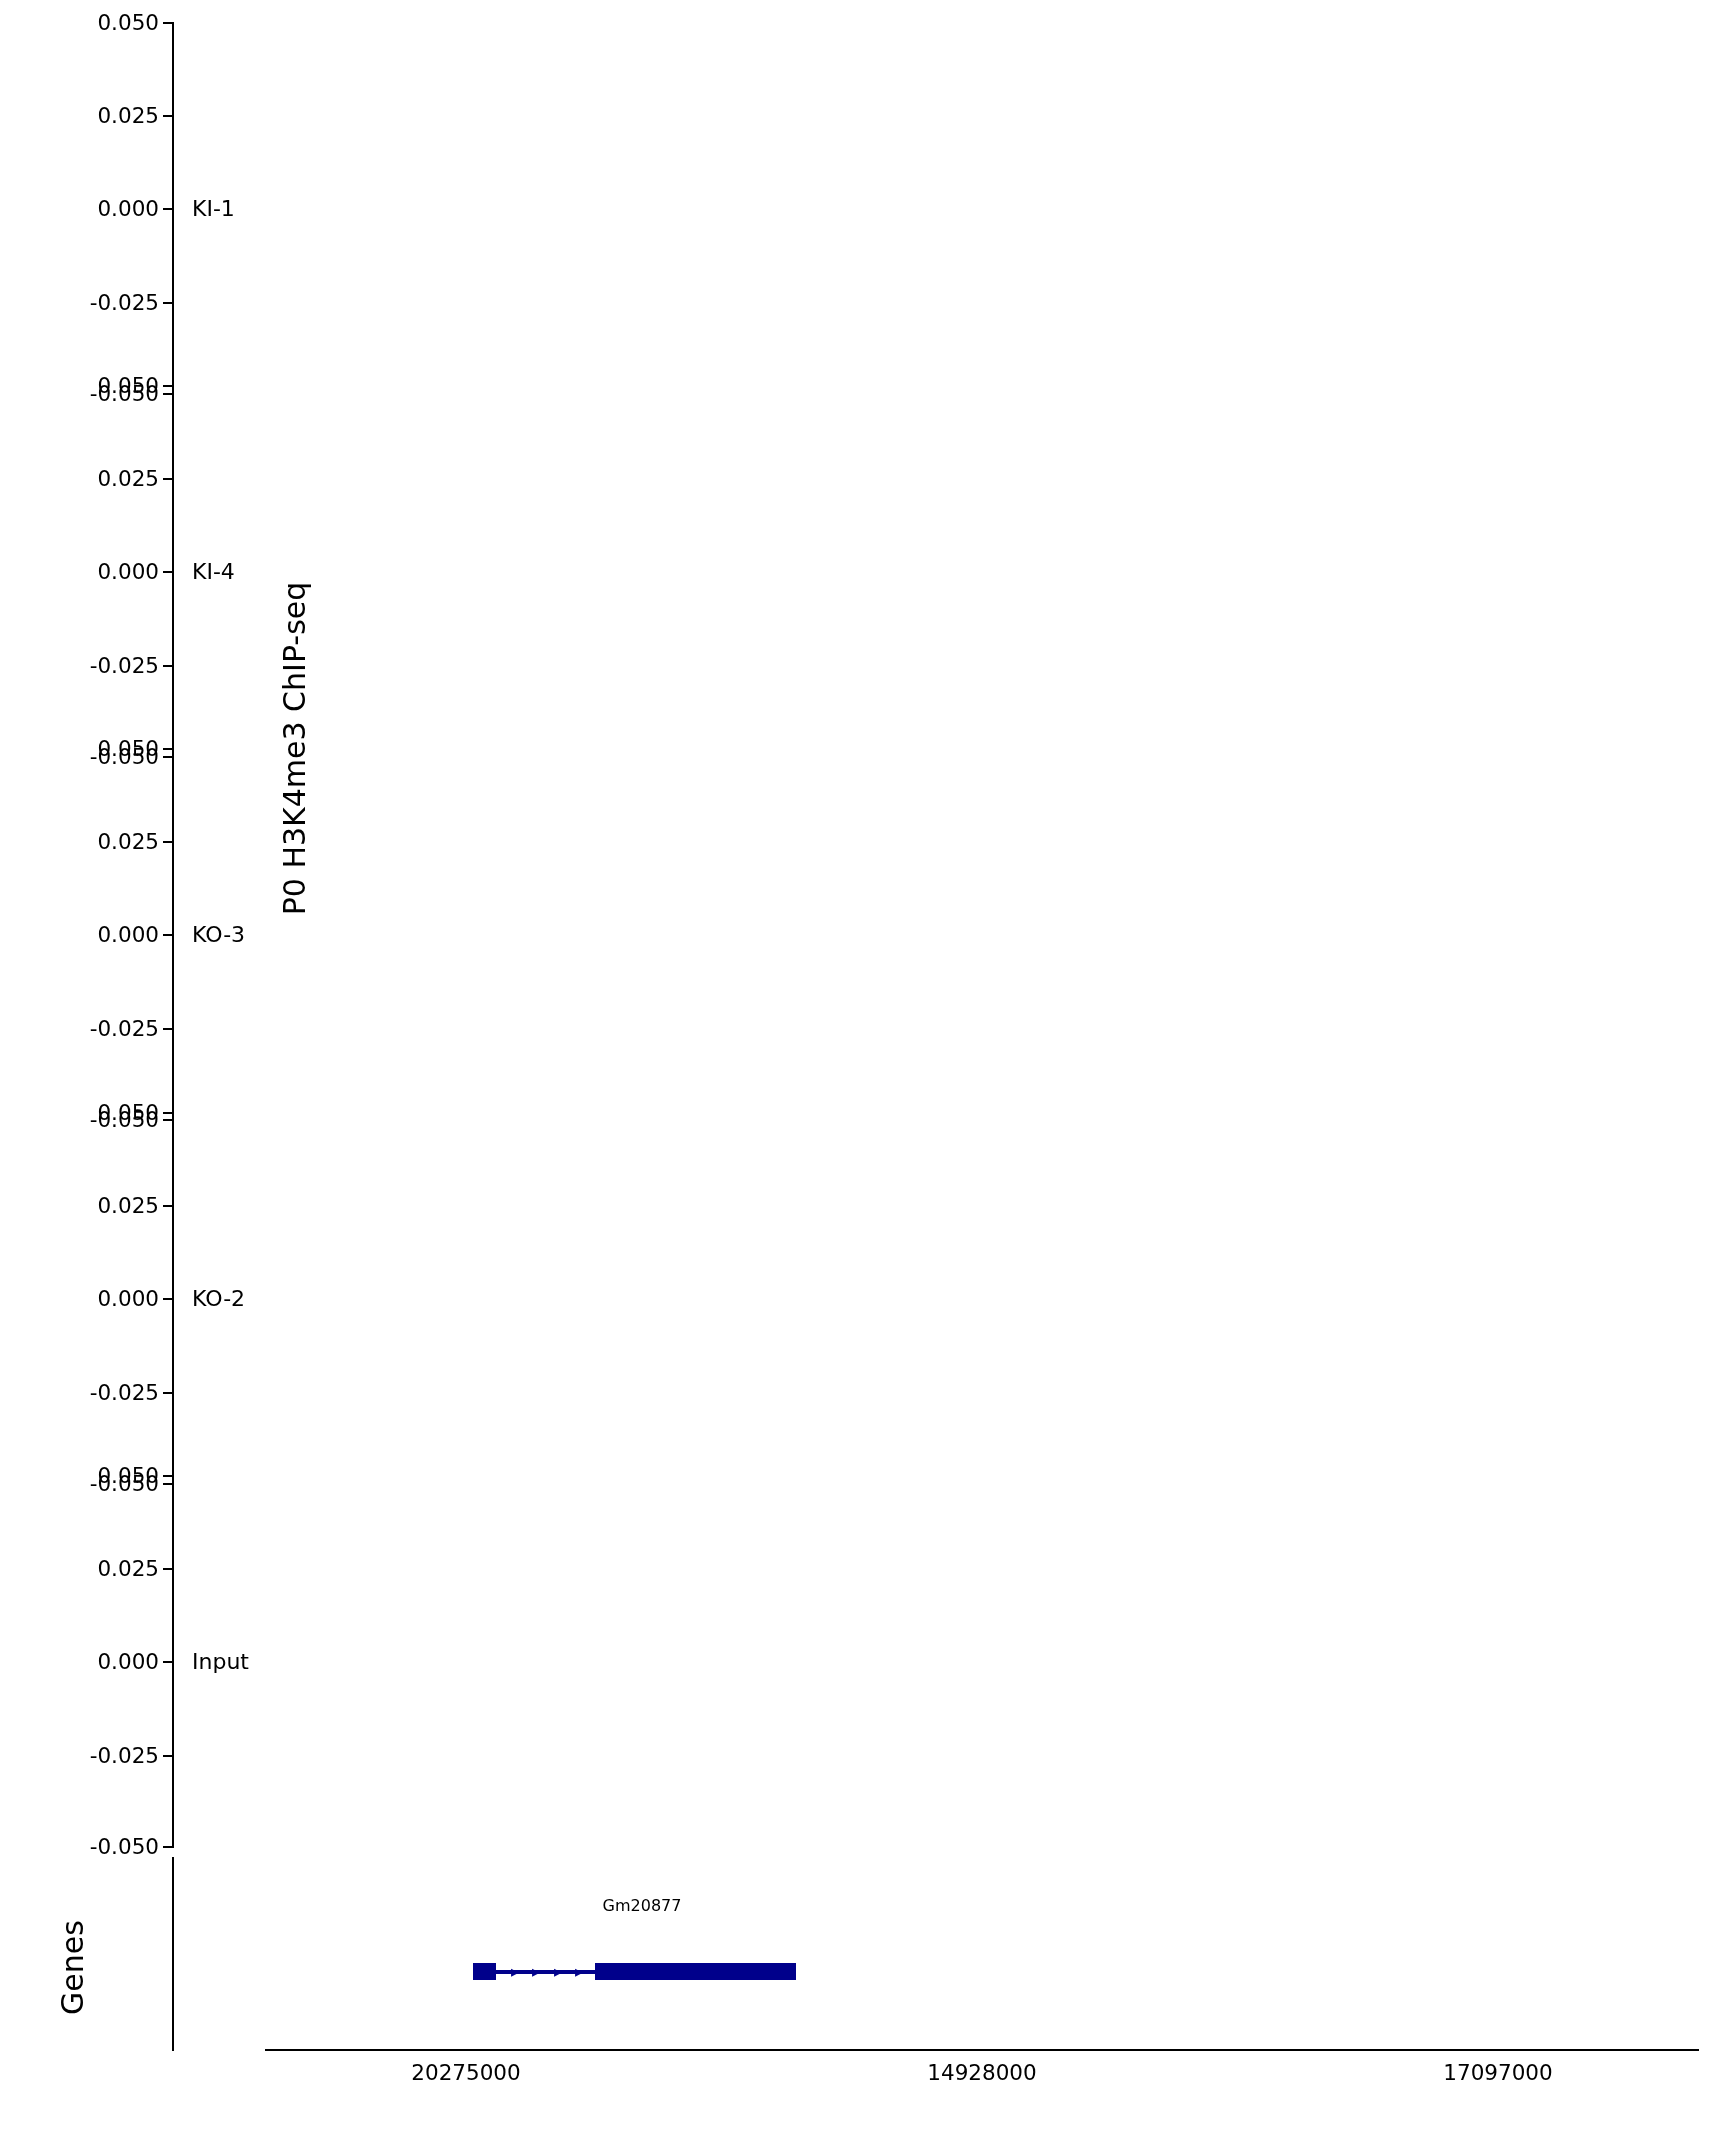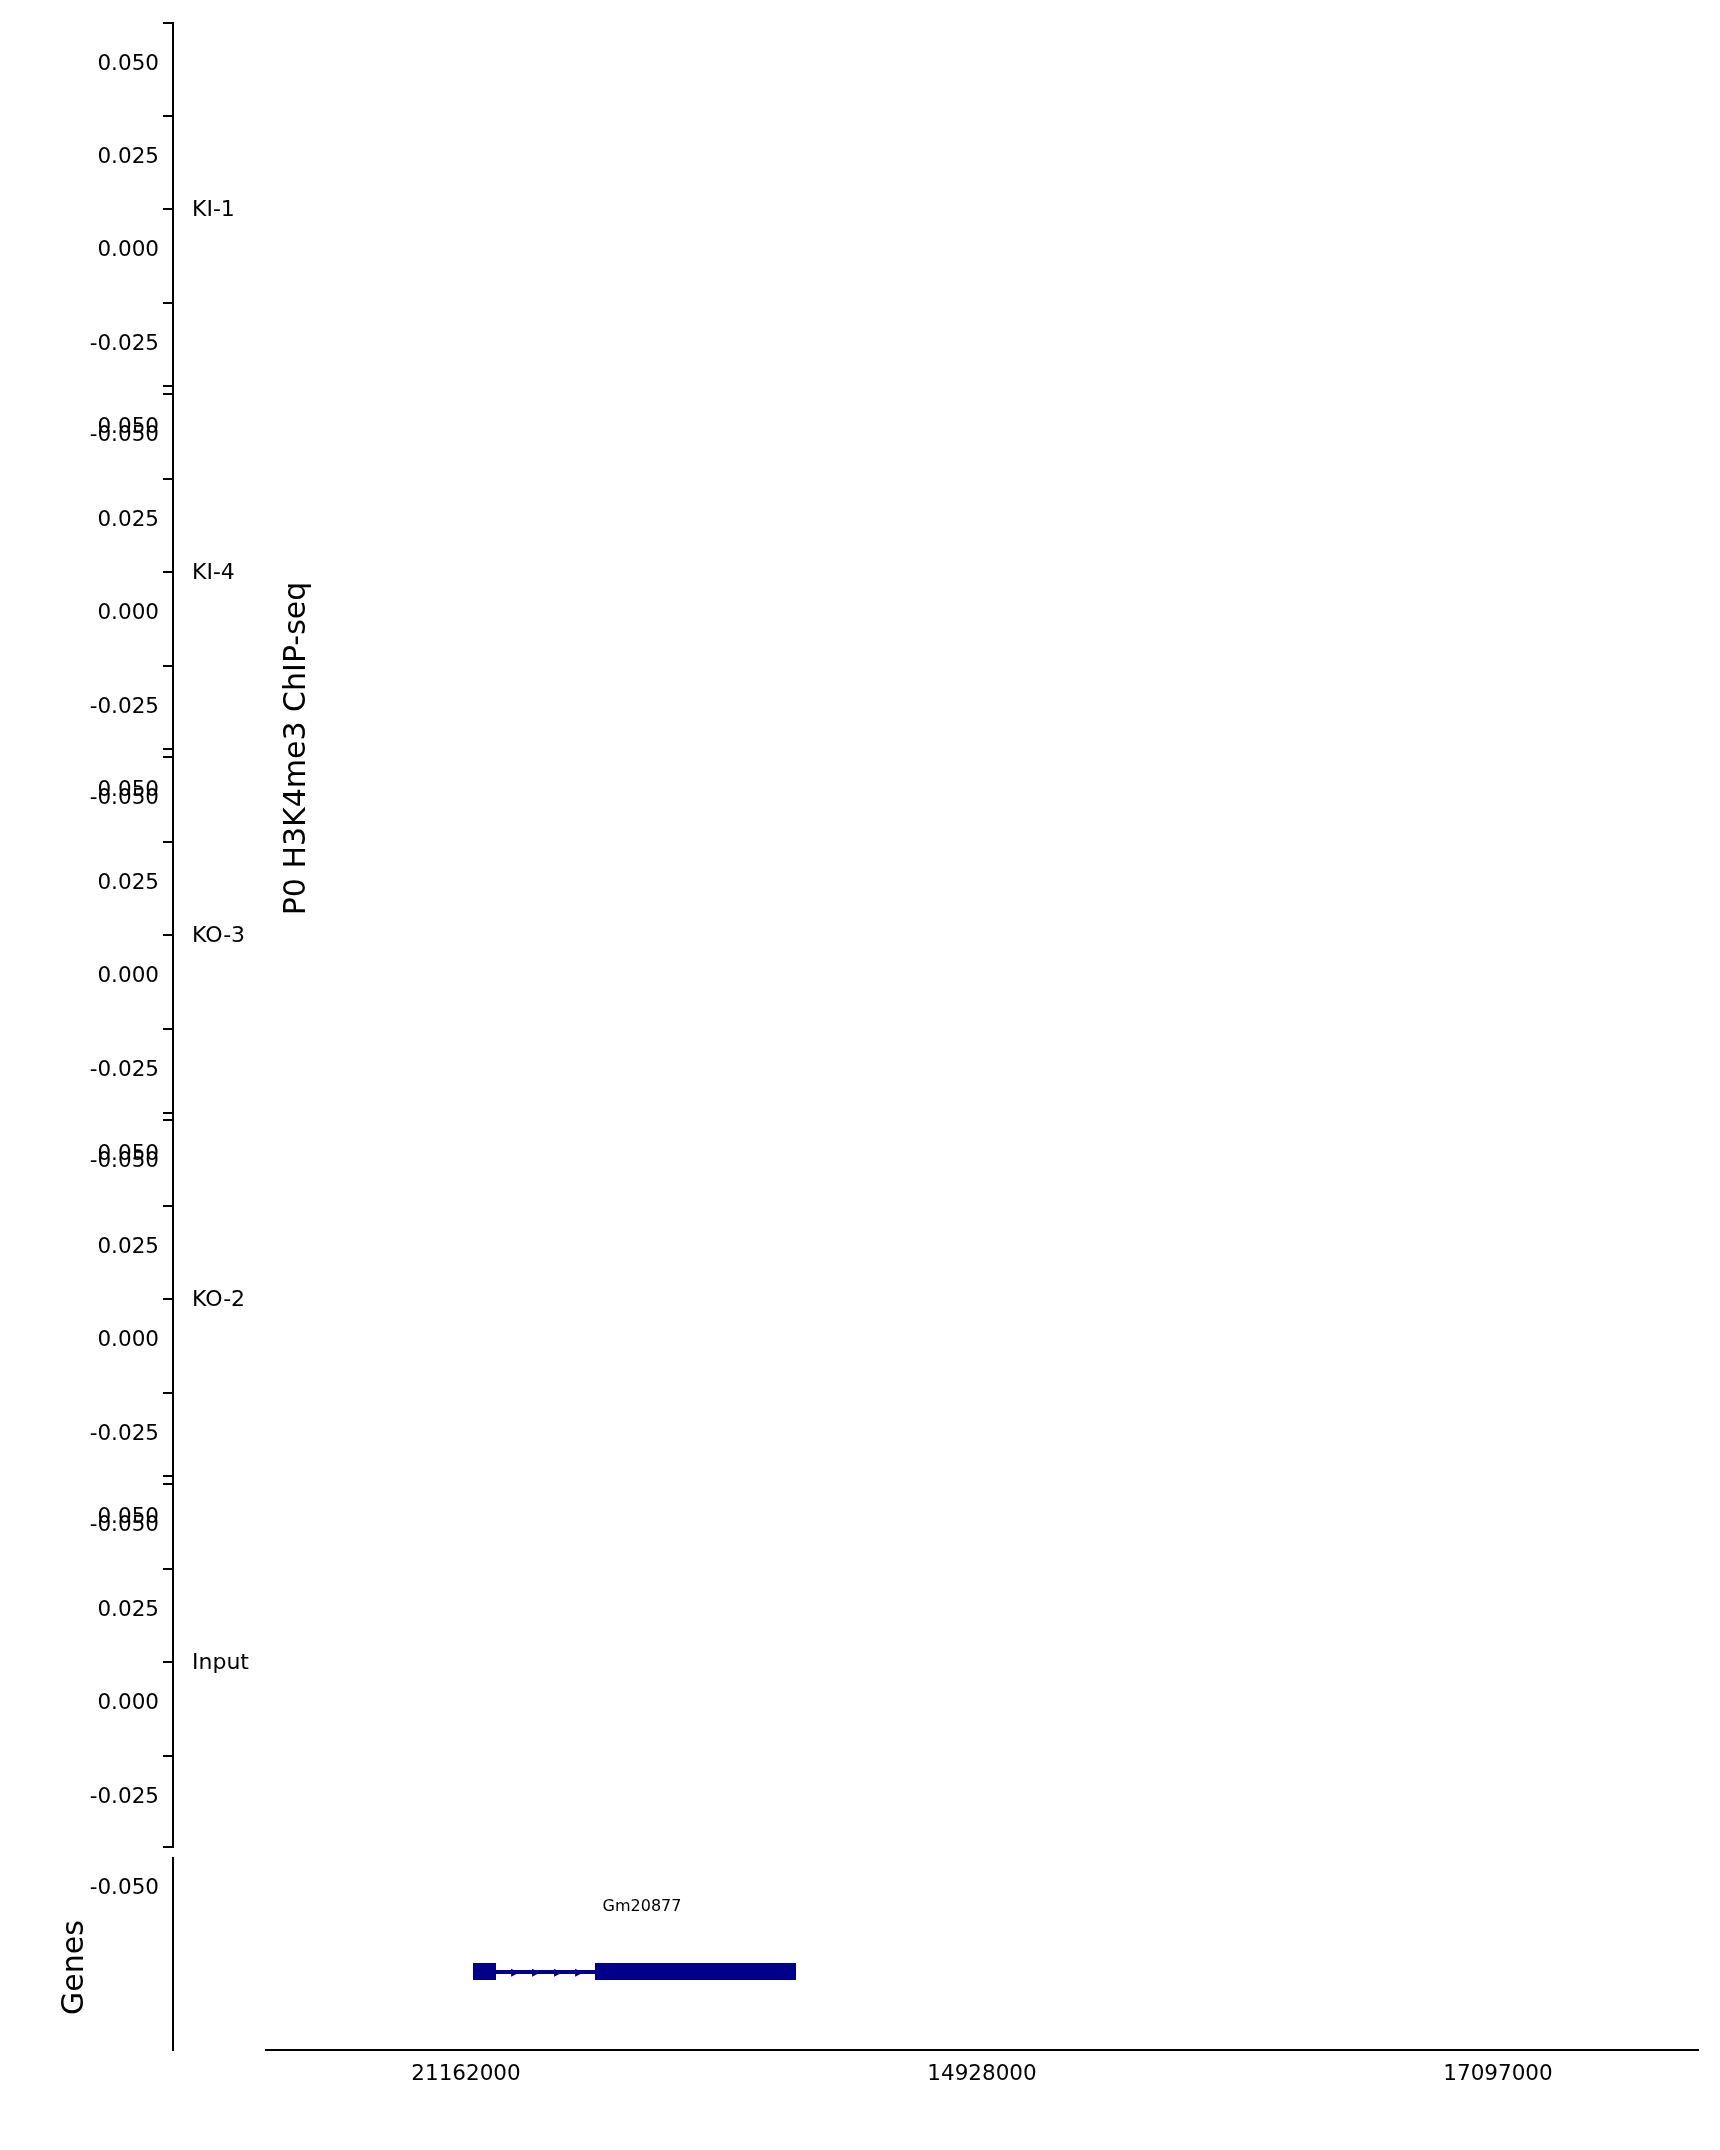--- a/index.html
+++ b/index.html
@@ -65,21 +65,20 @@
   }
   .yticklabel {
     position: absolute;
     right: 100%;
     margin-right: 13px;
     transform: translateY(-50%);
     font-size: 21.5px;
     color: #000;
     white-space: nowrap;
     text-align: right;
-    margin-top: 40px;
   }
   .track-name {
     position: absolute;
     left: 20px;
     transform: translateY(-50%);
     font-size: 22px;
     color: #000;
     white-space: nowrap;
   }
   
@@ -253,21 +252,21 @@
     <div class="gene-arrow" style="left:343px; top:115px;">▸</div>
     <div class="gene-arrow" style="left:364px; top:115px;">▸</div>
     <div class="gene-arrow" style="left:386px; top:115px;">▸</div>
     <div class="gene-arrow" style="left:407px; top:115px;">▸</div>
 
     <div class="gene-body" style="left:423px; top:106px; width:201px; height:16.5px;"></div>
   </div>
 
   <div id="xaxis">
     <div class="xtick" style="left:201px;"></div>
-    <div class="xticklabel" style="left:201px;">21162000</div>
+    <div class="xticklabel" style="left:201px;">20275000</div>
     <div class="xtick" style="left:717px;"></div>
     <div class="xticklabel" style="left:717px;">14928000</div>
     <div class="xtick" style="left:1233px;"></div>
     <div class="xticklabel" style="left:1233px;">17097000</div>
   </div>
 
 </div>
 
 
 </body></html>

